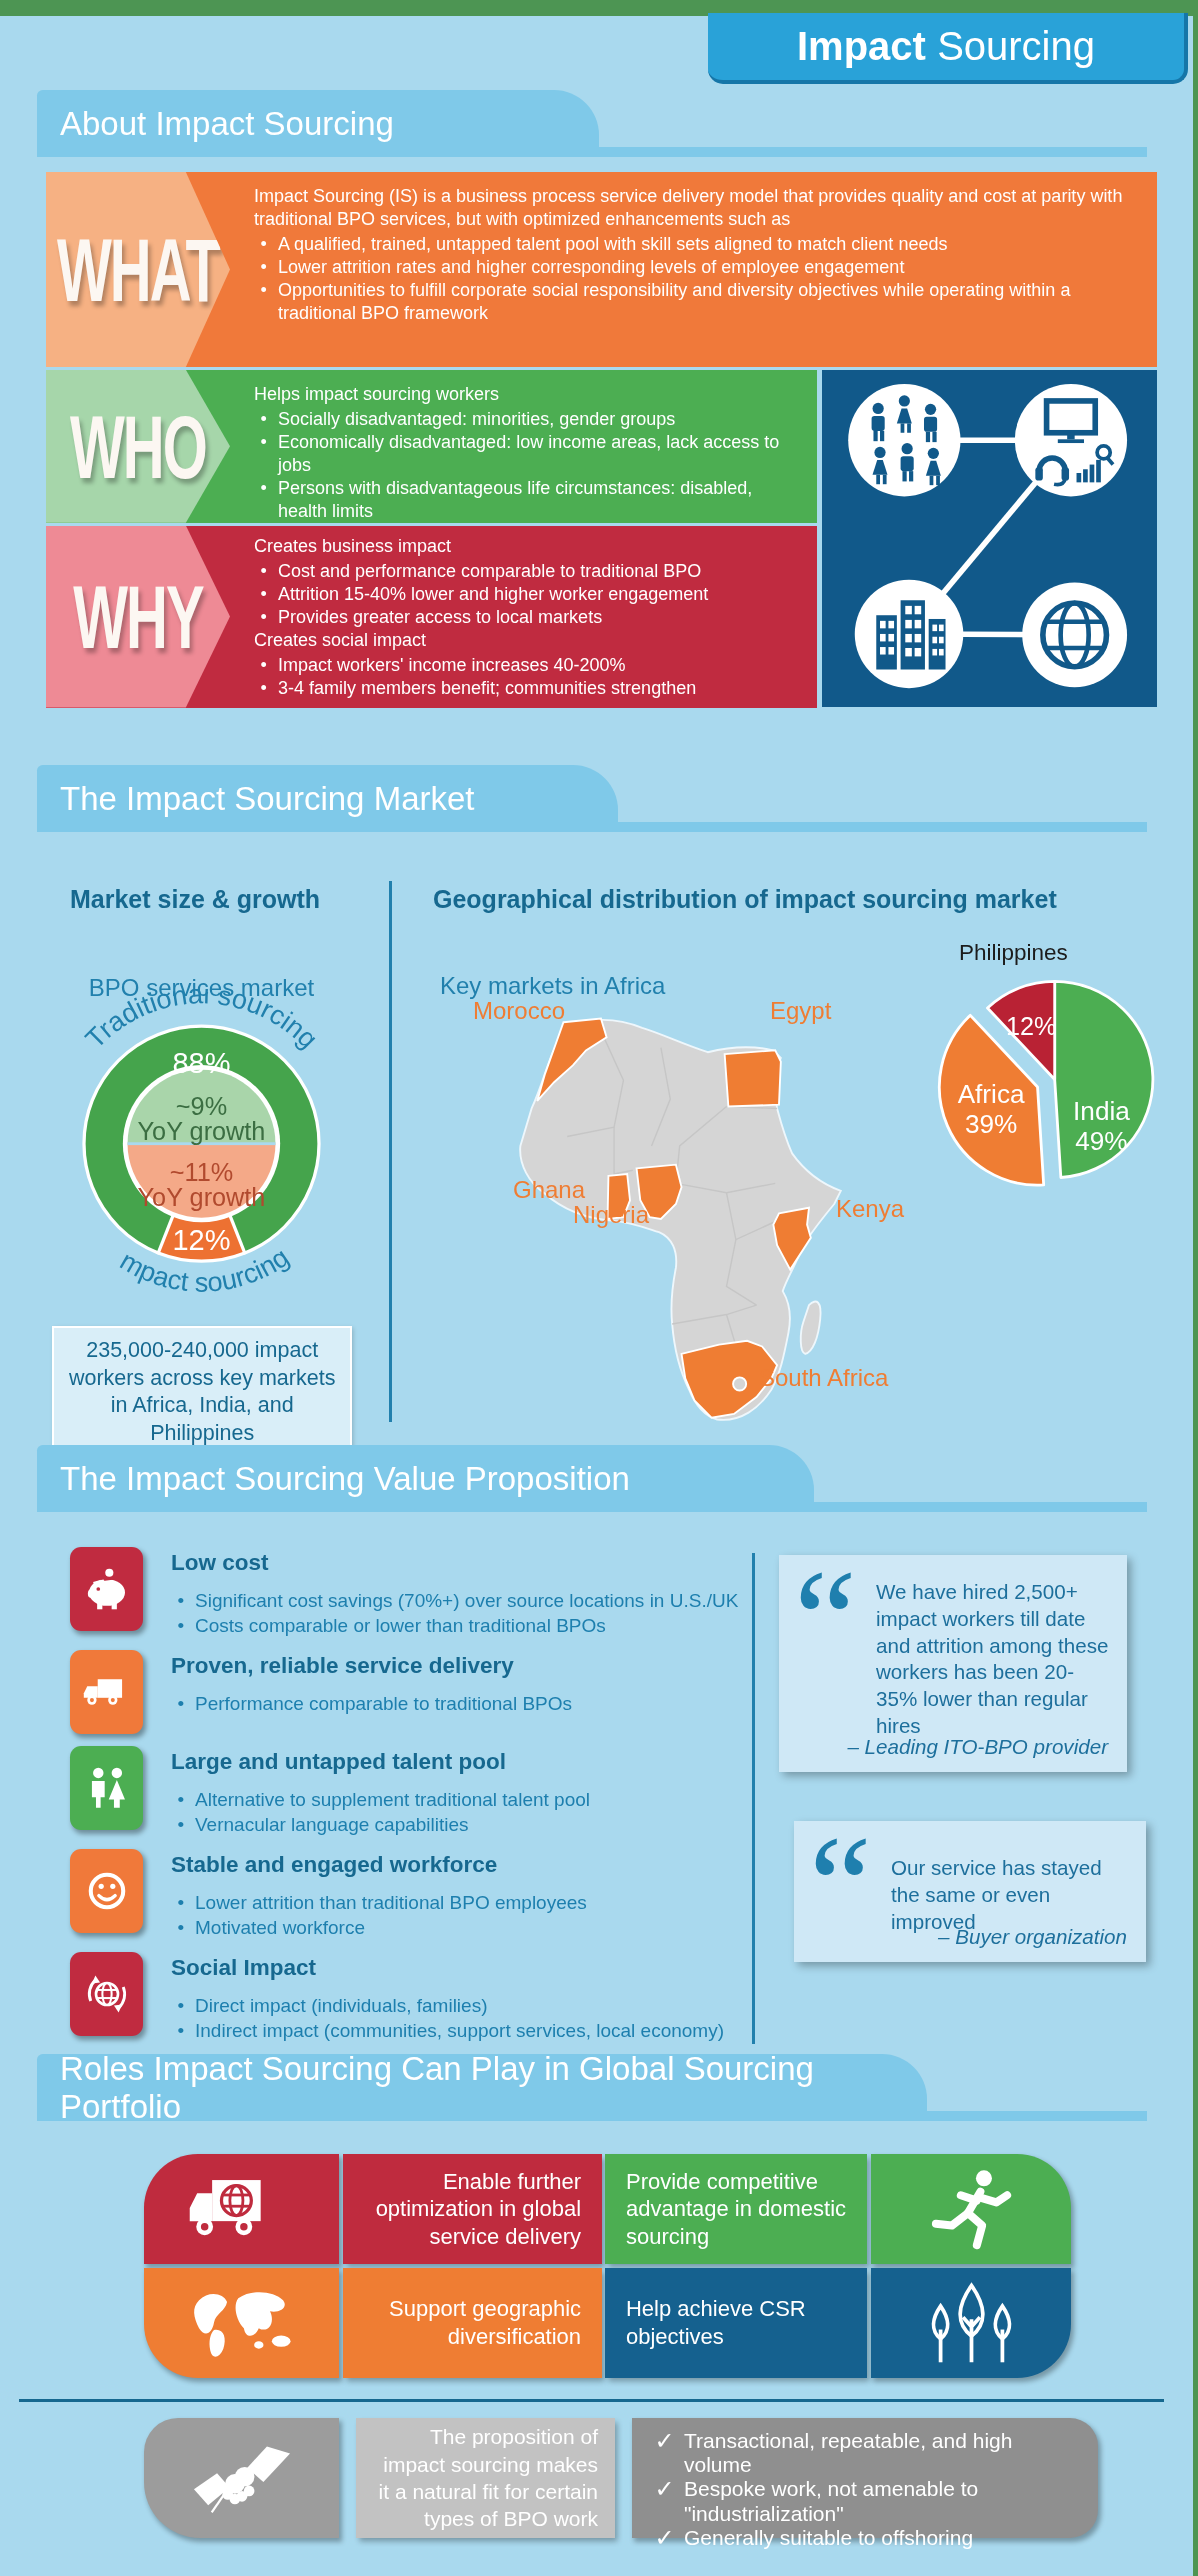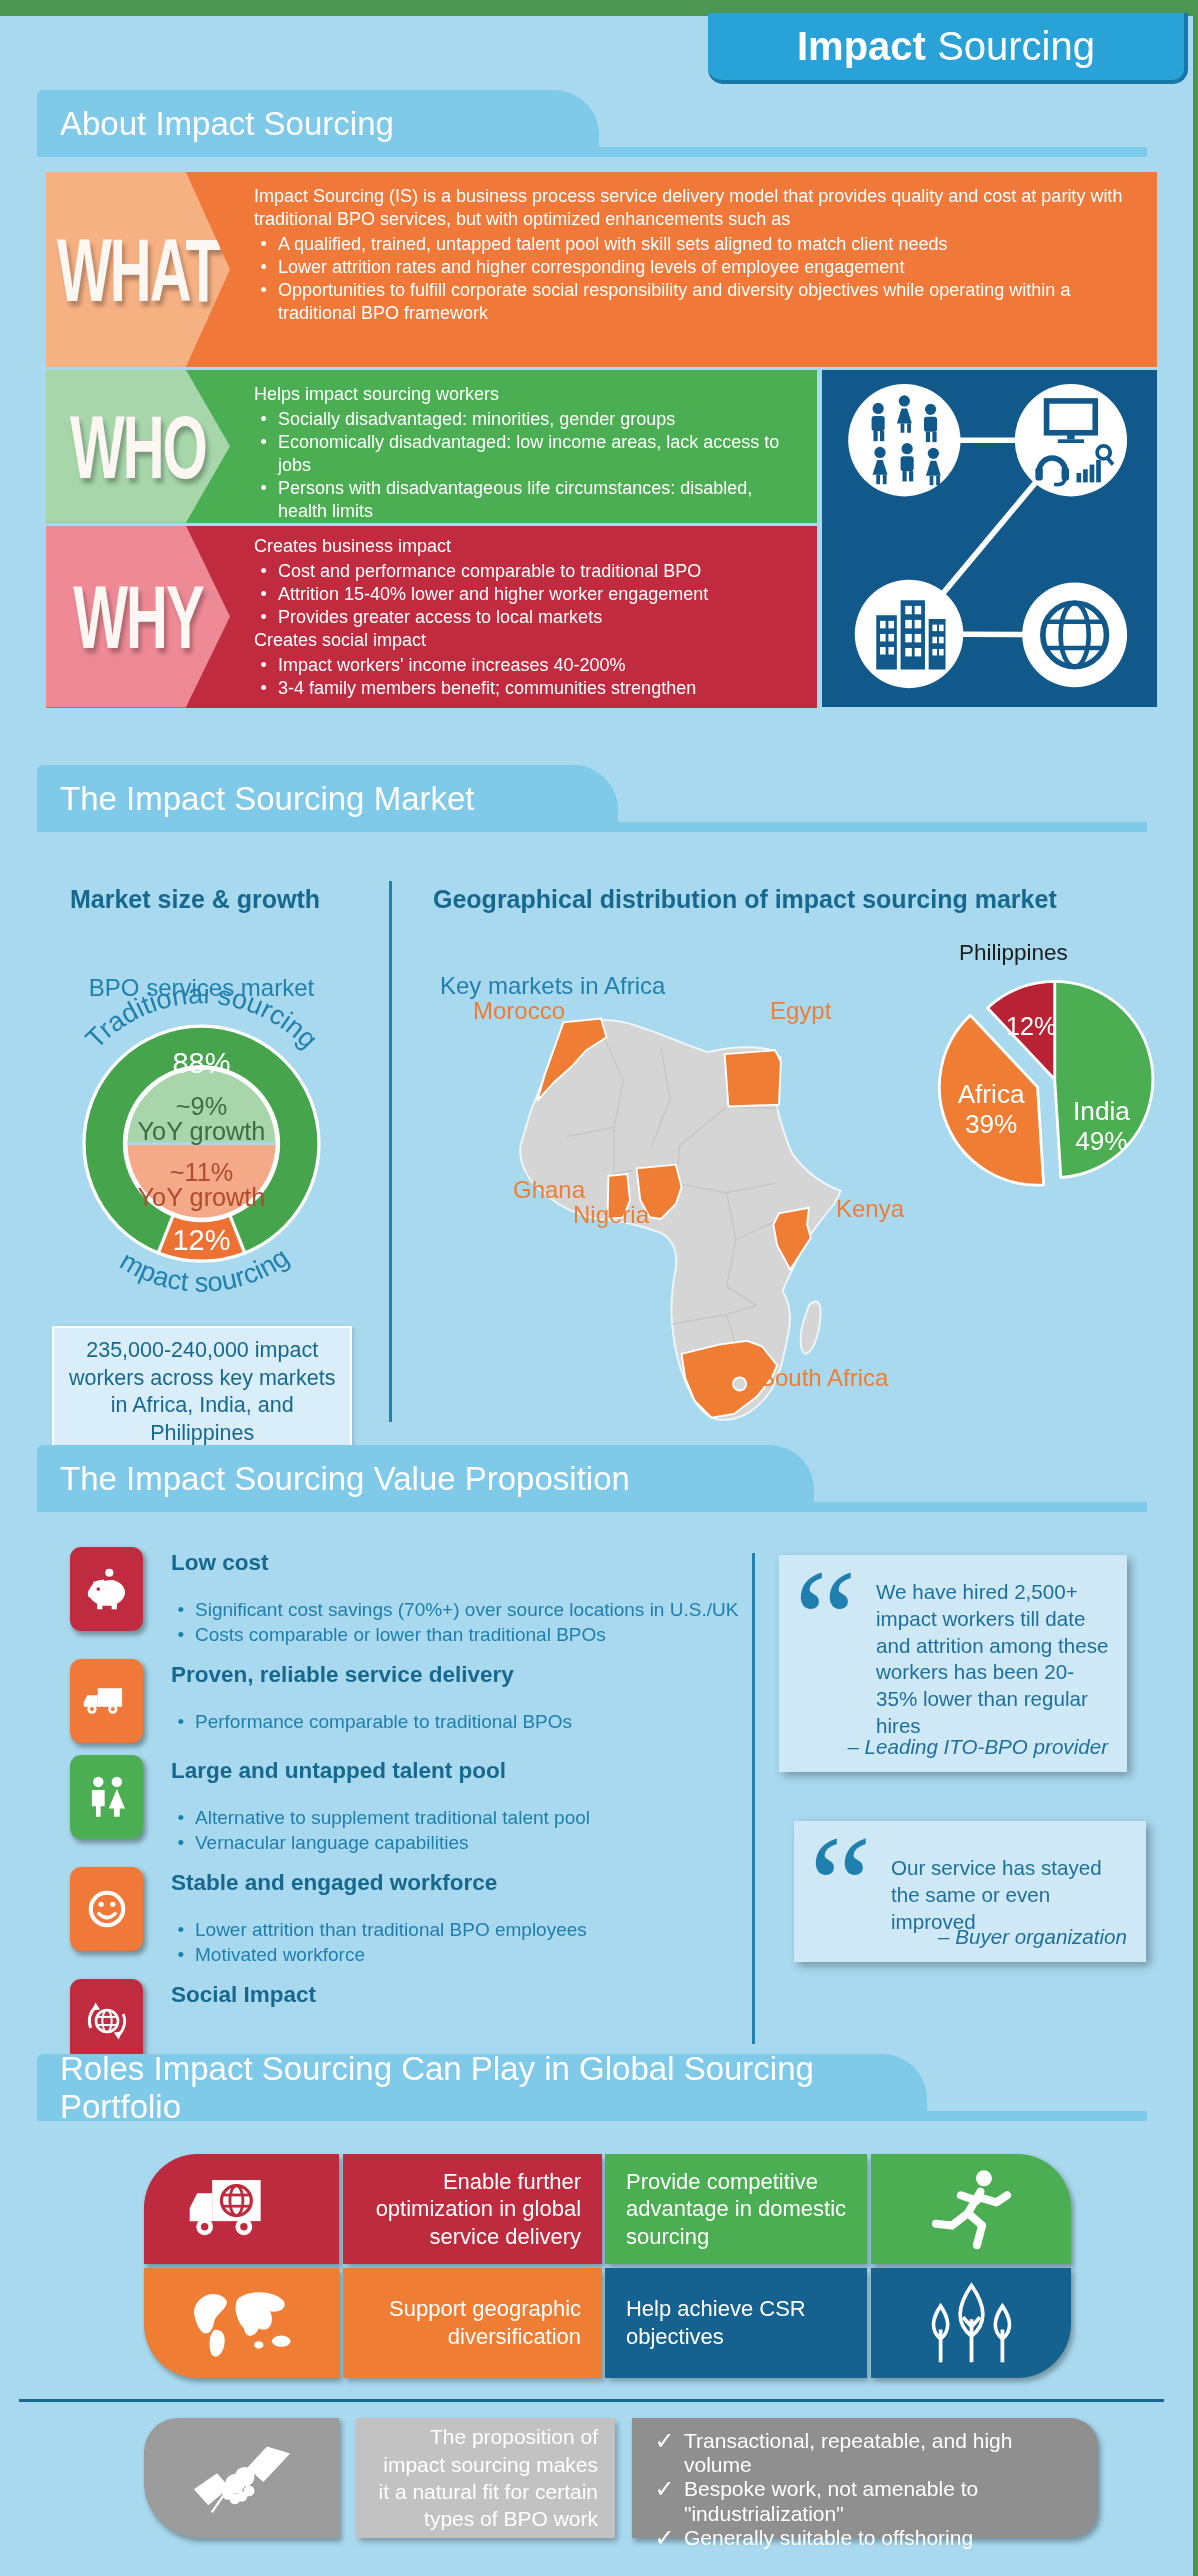--- a/index.html
+++ b/index.html
@@ -52,21 +52,21 @@
   .map-label{position:absolute;font-size:24px;color:#ef7d33;}
   .pie-title{position:absolute;left:959px;top:940px;font-size:22.5px;color:#1c1c1c;}
 
   
   #vp-items{position:absolute;left:70px;top:1547px;width:688px;}
   .vp-item{display:flex;gap:28px;margin-bottom:12px;}
   .vp-icon{width:73px;height:84px;border-radius:11.2px;flex:none;
     box-shadow:2.8px 3.7px 5.6px rgba(0,0,0,0.35);display:flex;align-items:center;justify-content:center;}
   .vp-red{background:#c02b40;} .vp-orange{background:#f0793a;} .vp-green{background:#4cae52;}
   .vp-title{font-size:22.5px;font-weight:bold;color:#16688f;padding-top:2.8px;}
-  .vp-text ul.bullets{font-size:19px;color:#1d7fae;line-height:1.32;margin-top:21px;}
+  .vp-text ul.bullets{font-size:19px;color:#1d7fae;line-height:1.32;margin-top:12px;}
   .quote{position:absolute;background:#cfe8f6;box-shadow:3.7px 3.7px 8.4px rgba(0,0,0,0.3);}
   .quote::before{content:"\201C";position:absolute;left:15px;top:-5.6px;font-size:141px;
     color:#1f7fae;font-family:"Liberation Serif",serif;line-height:1;}
   .q-text{margin:24px 17px 0 97px;font-size:20.6px;color:#1d6f9c;line-height:1.3;}
   .q-attr{position:absolute;right:19px;bottom:13px;font-style:italic;font-size:20.6px;color:#1d6f9c;}
 
   
   #roles-grid{position:absolute;left:144px;top:2154px;display:grid;
     grid-template-columns:195px 259px 262px 200px;grid-auto-rows:110px;gap:3.7px;}
   .rc{display:flex;align-items:center;color:#fff;font-size:22px;line-height:1.25;
@@ -437,20 +437,24 @@
           <line x1="33" y1="43" x2="67" y2="43" stroke="#fff" stroke-width="3.5"></line>
           <line x1="33" y1="57" x2="67" y2="57" stroke="#fff" stroke-width="3.5"></line>
           <path d="M22,62 A32,32 0 0 1 30,26" fill="none" stroke="#fff" stroke-width="5"></path>
           <polygon points="30,18 38,30 24,32" fill="#fff"></polygon>
           <path d="M78,38 A32,32 0 0 1 70,74" fill="none" stroke="#fff" stroke-width="5"></path>
           <polygon points="70,82 62,70 76,68" fill="#fff"></polygon>
         </svg>
       </div>
       <div class="vp-text">
         <div class="vp-title">Social Impact</div>
+        <ul class="bullets">
+          <li>Direct impact (individuals, families)</li>
+          <li>Indirect impact (communities, support services, local economy)</li>
+        </ul>
       </div>
     </div>
   </div>
 
   <div class="v-div" style="left:752px;top:1553px;height:491px;"></div>
 
   <div class="quote" style="left:779px;top:1555px;width:348px;height:217px;">
     <div class="q-text">We have hired 2,500+ impact workers till date and attrition among these workers has been 20-35% lower than regular hires</div>
     <div class="q-attr">– Leading ITO-BPO provider</div>
   </div>

